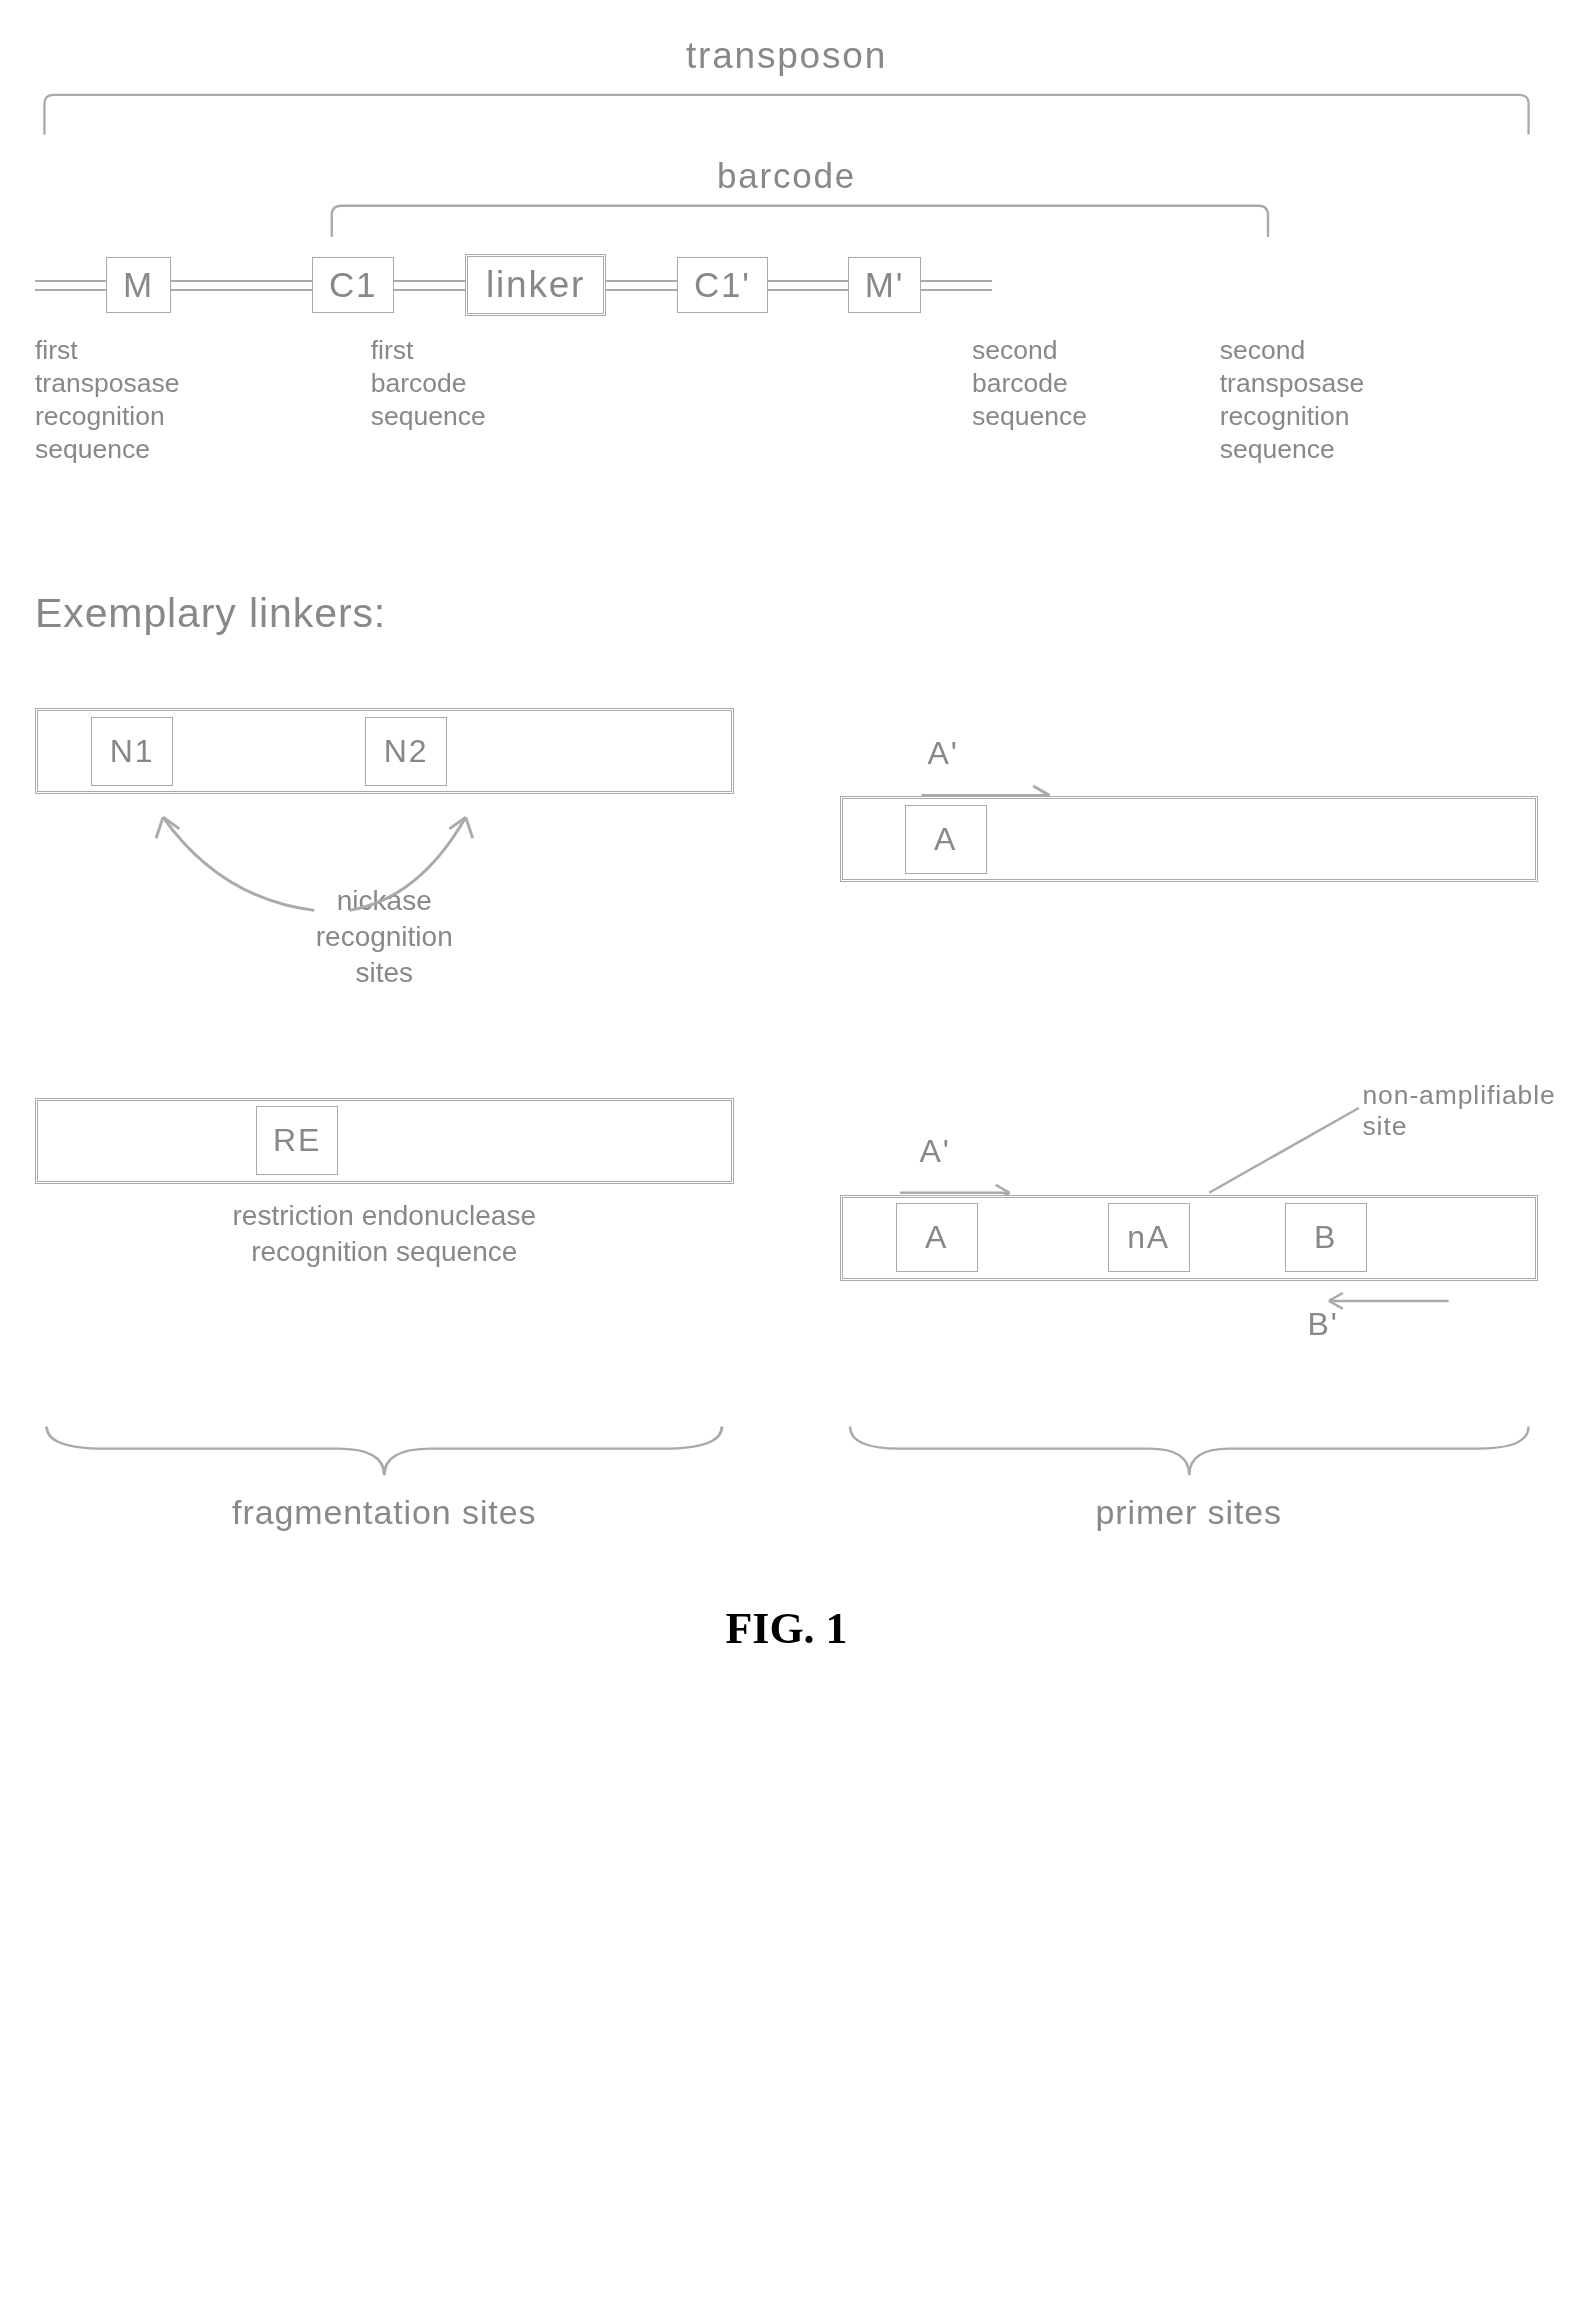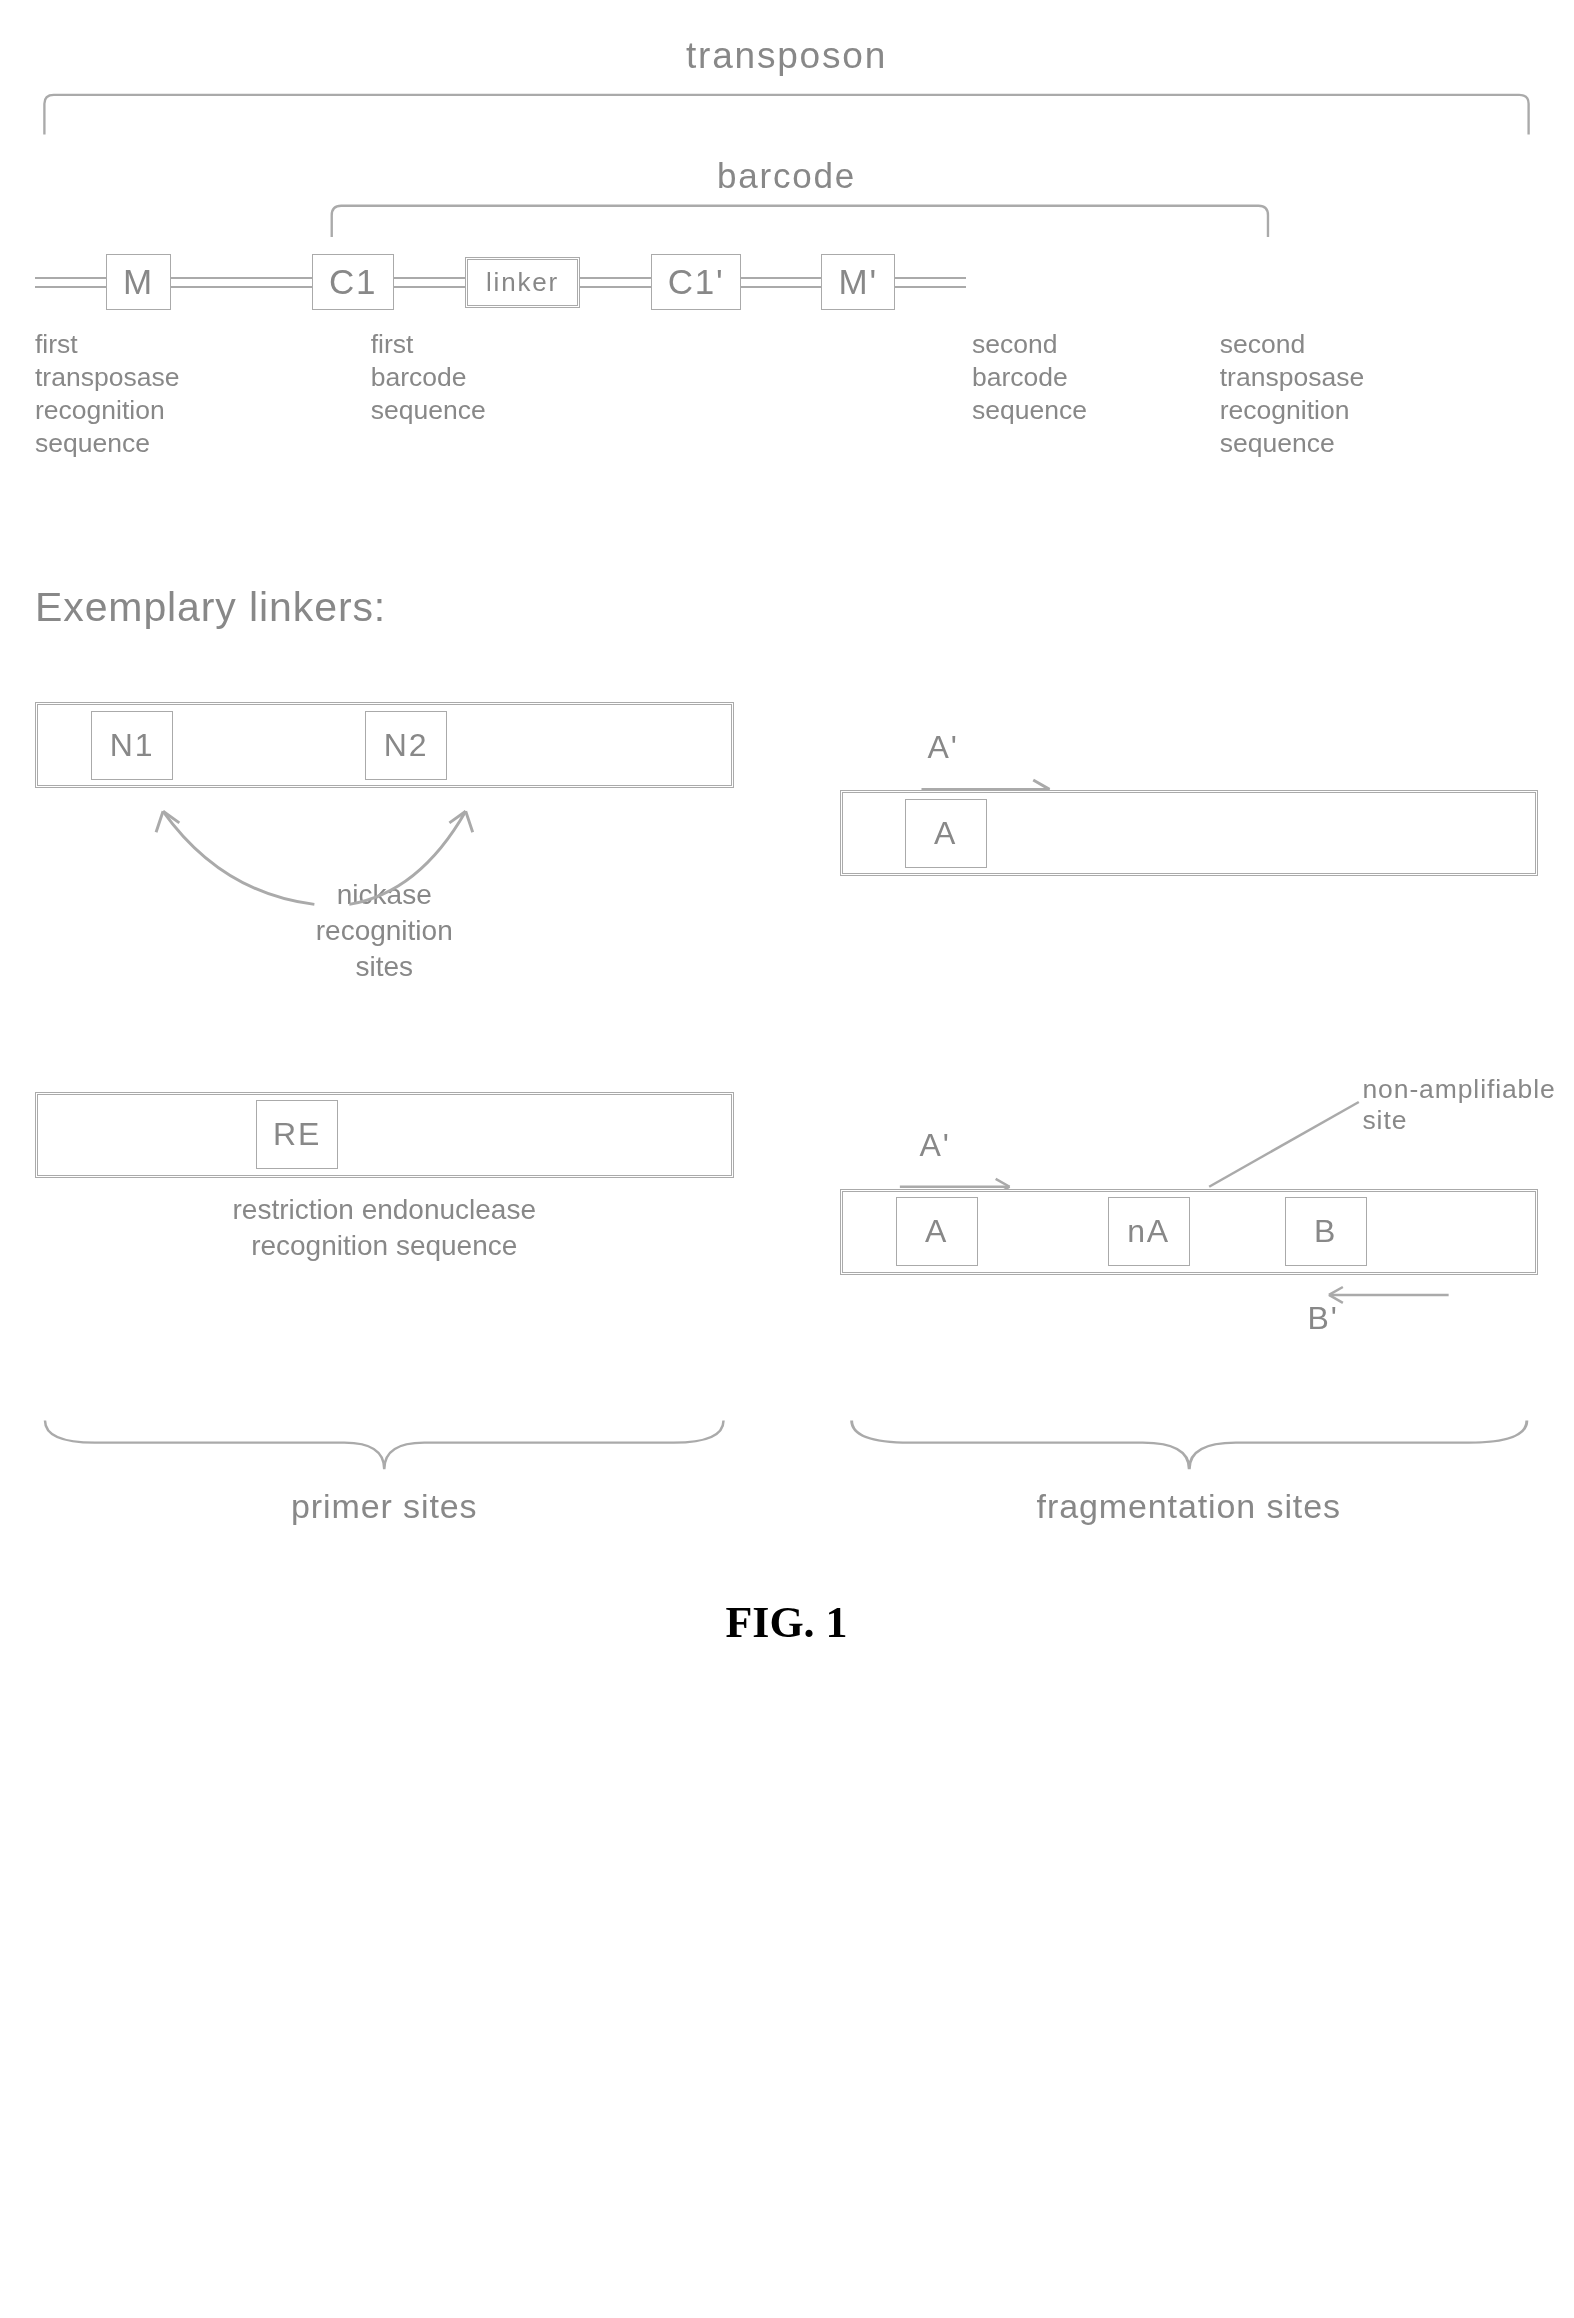--- a/index.html
+++ b/index.html
@@ -51,21 +51,21 @@
     padding: 7px 16px;
     font-size: 35px;
     letter-spacing: 1.8px;
     background: #fff;
     text-align: center;
     flex: 0 0 auto;
   }
   .dbox {
     border: 3.5px double #aaa;
     padding: 7px 17.7px;
-    font-size: 26px;
+    font-size: 37px;
     letter-spacing: 1.8px;
     background: #fff;
     text-align: center;
     flex: 0 0 auto;
   }
   .labels-row {
     display: flex;
     font-size: 26.5px;
     line-height: 1.25;
     margin-top: 8.8px;
@@ -258,30 +258,30 @@
       </svg>
       <div class="arrow-label" style="position:absolute; left:468px; top:25px;">B'</div>
     </div>
   </div>
 
 </div>
 
 <div style="display:grid; grid-template-columns:1fr 1fr; column-gap:106px; margin-top:53px;">
   <div>
     <div class="brace-bottom">
+      <svg viewBox="0 0 600 70" preserveAspectRatio="none">
+        <path class="stroke" d="M10,5 Q10,30 60,30 L260,30 Q300,30 300,60 Q300,30 340,30 L540,30 Q590,30 590,5"></path>
+      </svg>
+    </div>
+    <div class="group-caption">fragmentation sites</div>
+  </div>
+  <div>
+    <div class="brace-bottom">
       <svg viewBox="0 0 700 70" preserveAspectRatio="none">
         <path class="stroke" d="M10,5 Q10,30 60,30 L310,30 Q350,30 350,60 Q350,30 390,30 L640,30 Q690,30 690,5"></path>
       </svg>
     </div>
     <div class="group-caption">primer sites</div>
   </div>
-  <div>
-    <div class="brace-bottom">
-      <svg viewBox="0 0 600 70" preserveAspectRatio="none">
-        <path class="stroke" d="M10,5 Q10,30 60,30 L260,30 Q300,30 300,60 Q300,30 340,30 L540,30 Q590,30 590,5"></path>
-      </svg>
-    </div>
-    <div class="group-caption">fragmentation sites</div>
-  </div>
 </div>
 
 <div class="fig-caption">FIG. 1</div>
 
 
 </body></html>

